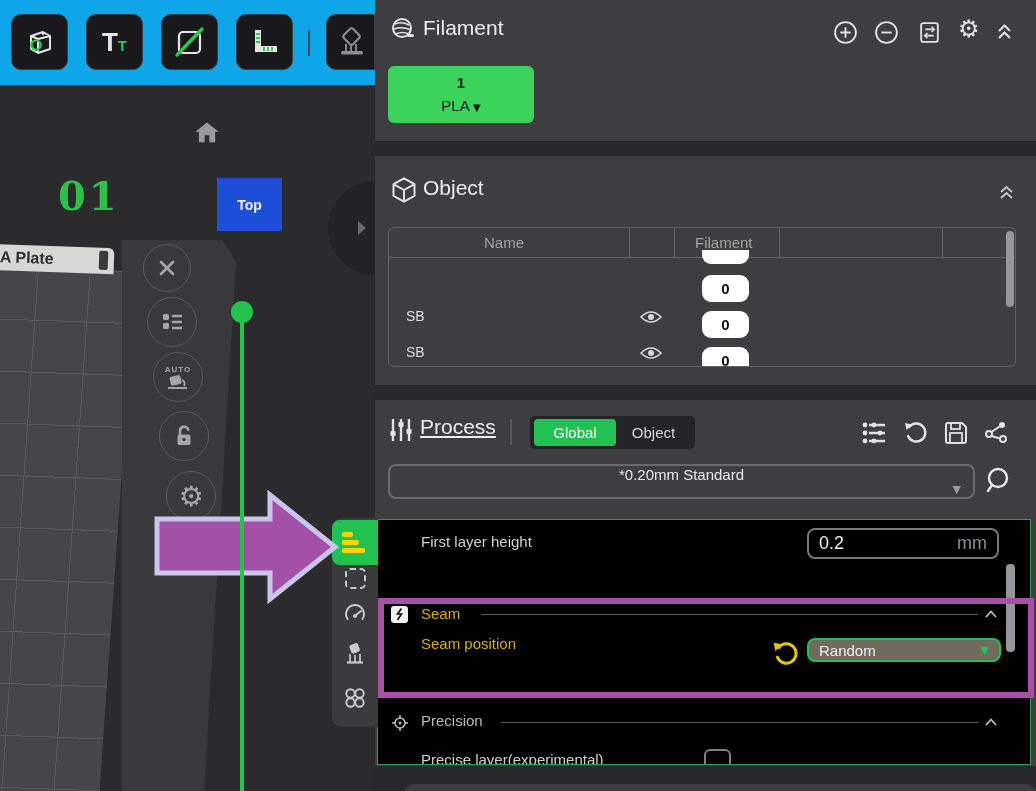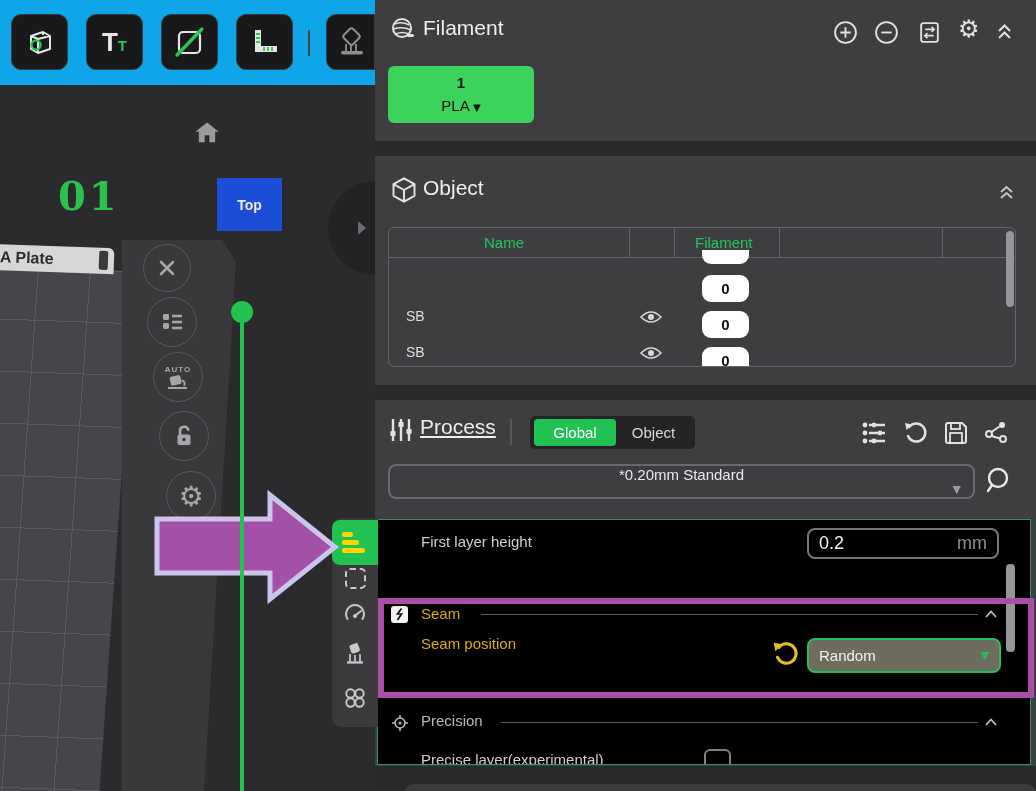--- a/index.html
+++ b/index.html
@@ -55,21 +55,21 @@
   .sep { position:absolute; left:0; width:661px; background:#29292B; }
   .sec-title { position:absolute; color:#EDEDEF; font-size:21px; }
   .uni { font-family:"DejaVu Sans", sans-serif; }
 
   .fil-btn { position:absolute; left:13px; top:66px; width:146px; height:57px; background:#3BD35C;
     border-radius:6px; color:#111; text-align:center; font-size:15px; }
 
   .obj-table { position:absolute; left:13px; top:227px; width:628px; height:140px;
     border:1px solid #646468; border-radius:6px; overflow:hidden; }
   .obj-head { position:absolute; left:0; top:0; width:100%; height:30px; border-bottom:1px solid #646468;
-    color:#22c55e; font-size:15px; }
+    color:#a3a3a3; font-size:15px; }
   .col-div { position:absolute; top:0; width:1px; height:30px; background:#646468; }
   .pill { position:absolute; width:47px; background:#FFFFFF; border-radius:9px; color:#111;
     font-weight:bold; font-size:15px; text-align:center; }
   .sb { position:absolute; left:17px; color:#DFDFE1; font-size:14px; }
   .scroll-thumb { position:absolute; background:#96969A; border-radius:4px; }
 
   .toggle { position:absolute; left:155px; top:416px; width:165px; height:33px; background:#242427; border-radius:5px; }
   .toggle .on { position:absolute; left:4px; top:3px; width:82px; height:27px; background:#22C153; border-radius:4px;
     color:#fff; font-size:15px; display:flex; align-items:center; justify-content:center; }
   .toggle .off { position:absolute; left:86px; top:3px; width:75px; height:27px; color:#D8D8DA; font-size:15px;
@@ -78,21 +78,21 @@
     border-radius:8px; color:#E8E8EA; font-size:15px; display:flex; align-items:center; padding:0 12px;flex-direction:column; }
   .params { position:absolute; left:2px; top:519px; width:654px; height:246px; border:1px solid #2E9B57;
     background:#000000; overflow:hidden; }
   .p-label { position:absolute; left:43px; color:#CFCFD2; font-size:15px; }
   .p-input { position:absolute; left:429px; width:192px; height:31px; border:2px solid #77777B; border-radius:8px;
     color:#F0F0F2; font-size:18px; display:flex; align-items:center; padding:0 10px; }
   .p-unit { margin-left:auto; color:#8F8F93; }
   .grp-line { position:absolute; height:1px; background:#5C5C60; }
   .grp-chev { position:absolute; color:#C0C0C3; }
   .yellow { color:#D9AD0B !important; }
-  .seam-drop { position:absolute; left:429px; top:118px; width:194px; height:35px; background:#6E6C5C;
+  .seam-drop { position:absolute; left:429px; top:118px; width:194px; height:24px; background:#6E6C5C;
     border:2px solid #1FC060; border-radius:8px; color:#F2F2F4; font-size:15px;
     display:flex; align-items:center; padding:0 10px; }
   .checkbox { position:absolute; left:326px; top:229px; width:27px; height:22px;
     border:2px solid #808084; border-radius:6px; }
   .bottom-card { position:absolute; left:29px; top:784px; width:632px; height:10px;
     background:#3C3C3E; border-radius:10px 10px 0 0; }
 
   
   .hl-rect { left:378px; top:598px; width:656px; height:100px; border:6px solid #A84FA8; z-index:60; }
   .arrow-svg { left:152px; top:489px; z-index:58; }

